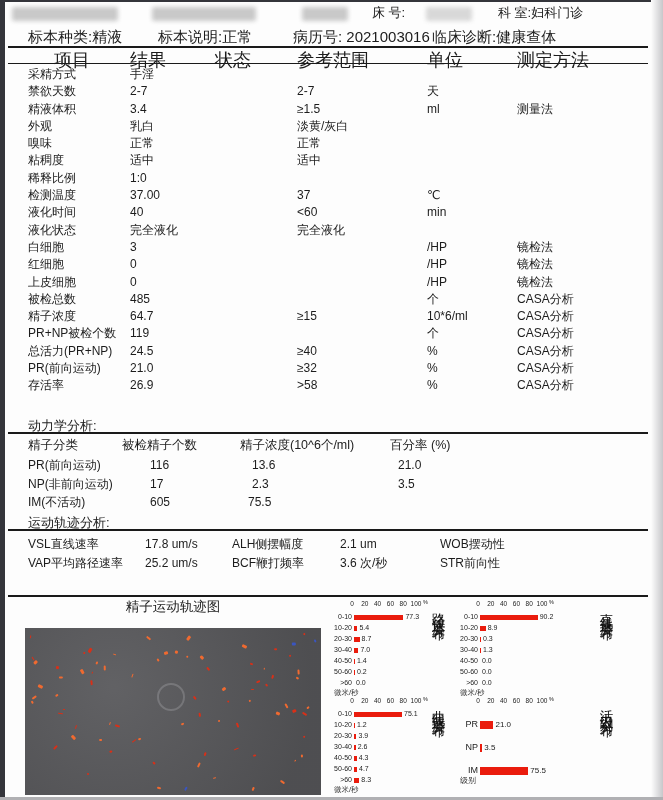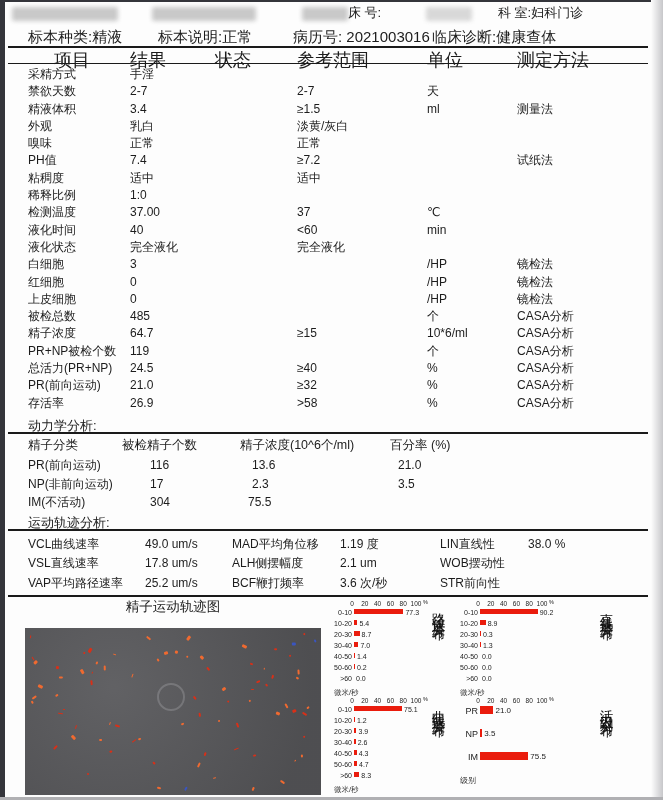--- a/index.html
+++ b/index.html
@@ -8,21 +8,21 @@
   
   .edge{position:absolute;z-index:5;}
   .edge-top{left:0;top:0;width:100%;height:2px;background:#34353b;}
   .edge-left{left:0;top:0;width:5px;height:100%;background:#34353b;}
   .edge-right{right:0;top:0;width:12px;height:100%;background:linear-gradient(90deg,#fdfdfd,#c7c7ca);}
   .edge-bottom{left:0;bottom:0;width:100%;height:3px;background:#b0b0b3;}
 
   .blur{position:absolute;top:3px;height:14px;background:#c9c9c9;filter:blur(2px);border-radius:2px;}
 
   .h-line1{position:absolute;top:4px;left:0;width:100%;height:16px;font-size:13px;}
-  .h-line1 .bed{position:absolute;left:348px;text-align:right;}
+  .h-line1 .bed{position:absolute;left:372px;text-align:right;}
   .h-line1 .dept{position:absolute;left:498px;}
   .h-line2{position:absolute;top:28px;left:0;width:100%;height:16px;font-size:15px;}
   .h-line2 .m0{position:absolute;left:28px;}
   .h-line2 .m1{position:absolute;left:158px;}
   .h-line2 .m2{position:absolute;left:293px;}
   .h-line2 .m3{position:absolute;left:420px;padding-left:12px;}
 
   .rule{position:absolute;left:8px;width:640px;background:#1a1a1a;}
   .rule-a{top:46px;height:2px;}
   .rule-b{top:63px;height:1px;}
@@ -52,21 +52,21 @@
   .micro{position:absolute;left:25px;top:628px;width:296px;height:167px;background:#59595c;overflow:hidden;
          background-image:radial-gradient(circle at 30% 35%,rgba(255,255,255,0.05),rgba(0,0,0,0.12) 85%);}
   .micro .mark{position:absolute;border-radius:1px;}
   .micro .bubble{position:absolute;left:132px;top:55px;width:24px;height:24px;border-radius:50%;
                  border:2px solid rgba(200,200,205,0.25);}
 
   .hist{position:absolute;width:118px;font-size:7px;}
   .axis{position:relative;height:9px;}
   .axis .tick{position:absolute;top:0;transform:translateX(-50%);font-size:6.5px;color:#222;}
   .axis .pct{font-size:5.5px;transform:none;top:-1px;}
-  .hrow{display:flex;align-items:flex-start;height:11px;}
+  .hrow{display:flex;align-items:flex-end;height:11px;}
   .hcat{display:inline-block;width:26px;text-align:right;padding-right:2px;font-size:7px;white-space:nowrap;}
   .hbar{height:5px;background:#ea1c0d;flex:0 0 auto;}
   .hval{margin-left:2px;font-size:7px;}
   .hunit{margin-left:8px;margin-top:2px;font-size:7.5px;color:#333;}
   .hist.vital .hrow{height:23px;}
   .hist.vital .hbar{height:8px;}
   .hist.vital .hcat{font-size:9px;}
   .hist.vital .hval{font-size:8px;}
   .hist.vital .hunit{margin-top:0;font-size:8px;}
   .vlabel{position:absolute;writing-mode:vertical-rl;font-size:13.5px;letter-spacing:3px;color:#111;}
@@ -141,28 +141,20 @@
       </div>
       <div class="t-row grid6">
         <span class="c0">嗅味</span>
         <span class="c1">正常</span>
         <span class="c2"></span>
         <span class="c3">正常</span>
         <span class="c4"></span>
         <span class="c5"></span>
       </div>
       <div class="t-row grid6">
-        <span class="c0">PH值</span>
-        <span class="c1">7.4</span>
-        <span class="c2"></span>
-        <span class="c3">≥7.2</span>
-        <span class="c4"></span>
-        <span class="c5">试纸法</span>
-      </div>
-      <div class="t-row grid6">
         <span class="c0">粘稠度</span>
         <span class="c1">适中</span>
         <span class="c2"></span>
         <span class="c3">适中</span>
         <span class="c4"></span>
         <span class="c5"></span>
       </div>
       <div class="t-row grid6">
         <span class="c0">稀释比例</span>
         <span class="c1">1:0</span>
@@ -285,36 +277,28 @@
         <span class="kc3">21.0</span>
       </div>
       <div class="kin-row">
         <span class="kc0">NP(非前向运动)</span>
         <span class="kc1">17</span>
         <span class="kc2">2.3</span>
         <span class="kc3">3.5</span>
       </div>
       <div class="kin-row">
         <span class="kc0">IM(不活动)</span>
-        <span class="kc1">304</span>
+        <span class="kc1">605</span>
         <span class="kc3">75.5</span>
       </div>
     </div>
 
   <div class="sec-title" style="top:514px;">运动轨迹分析:</div>
   <div class="rule rule-d"></div>
   <div id="traj-grid">
-      <div class="traj-row">
-        <span>VCL曲线速率</span>
-        <span>49.0 um/s</span>
-        <span>MAD平均角位移</span>
-        <span>1.19 度</span>
-        <span>LIN直线性</span>
-        <span>38.0 %</span>
-      </div>
       <div class="traj-row">
         <span>VSL直线速率</span>
         <span>17.8 um/s</span>
         <span>ALH侧摆幅度</span>
         <span>2.1 um</span>
         <span>WOB摆动性</span>
       </div>
       <div class="traj-row">
         <span>VAP平均路径速率</span>
         <span>25.2 um/s</span>

